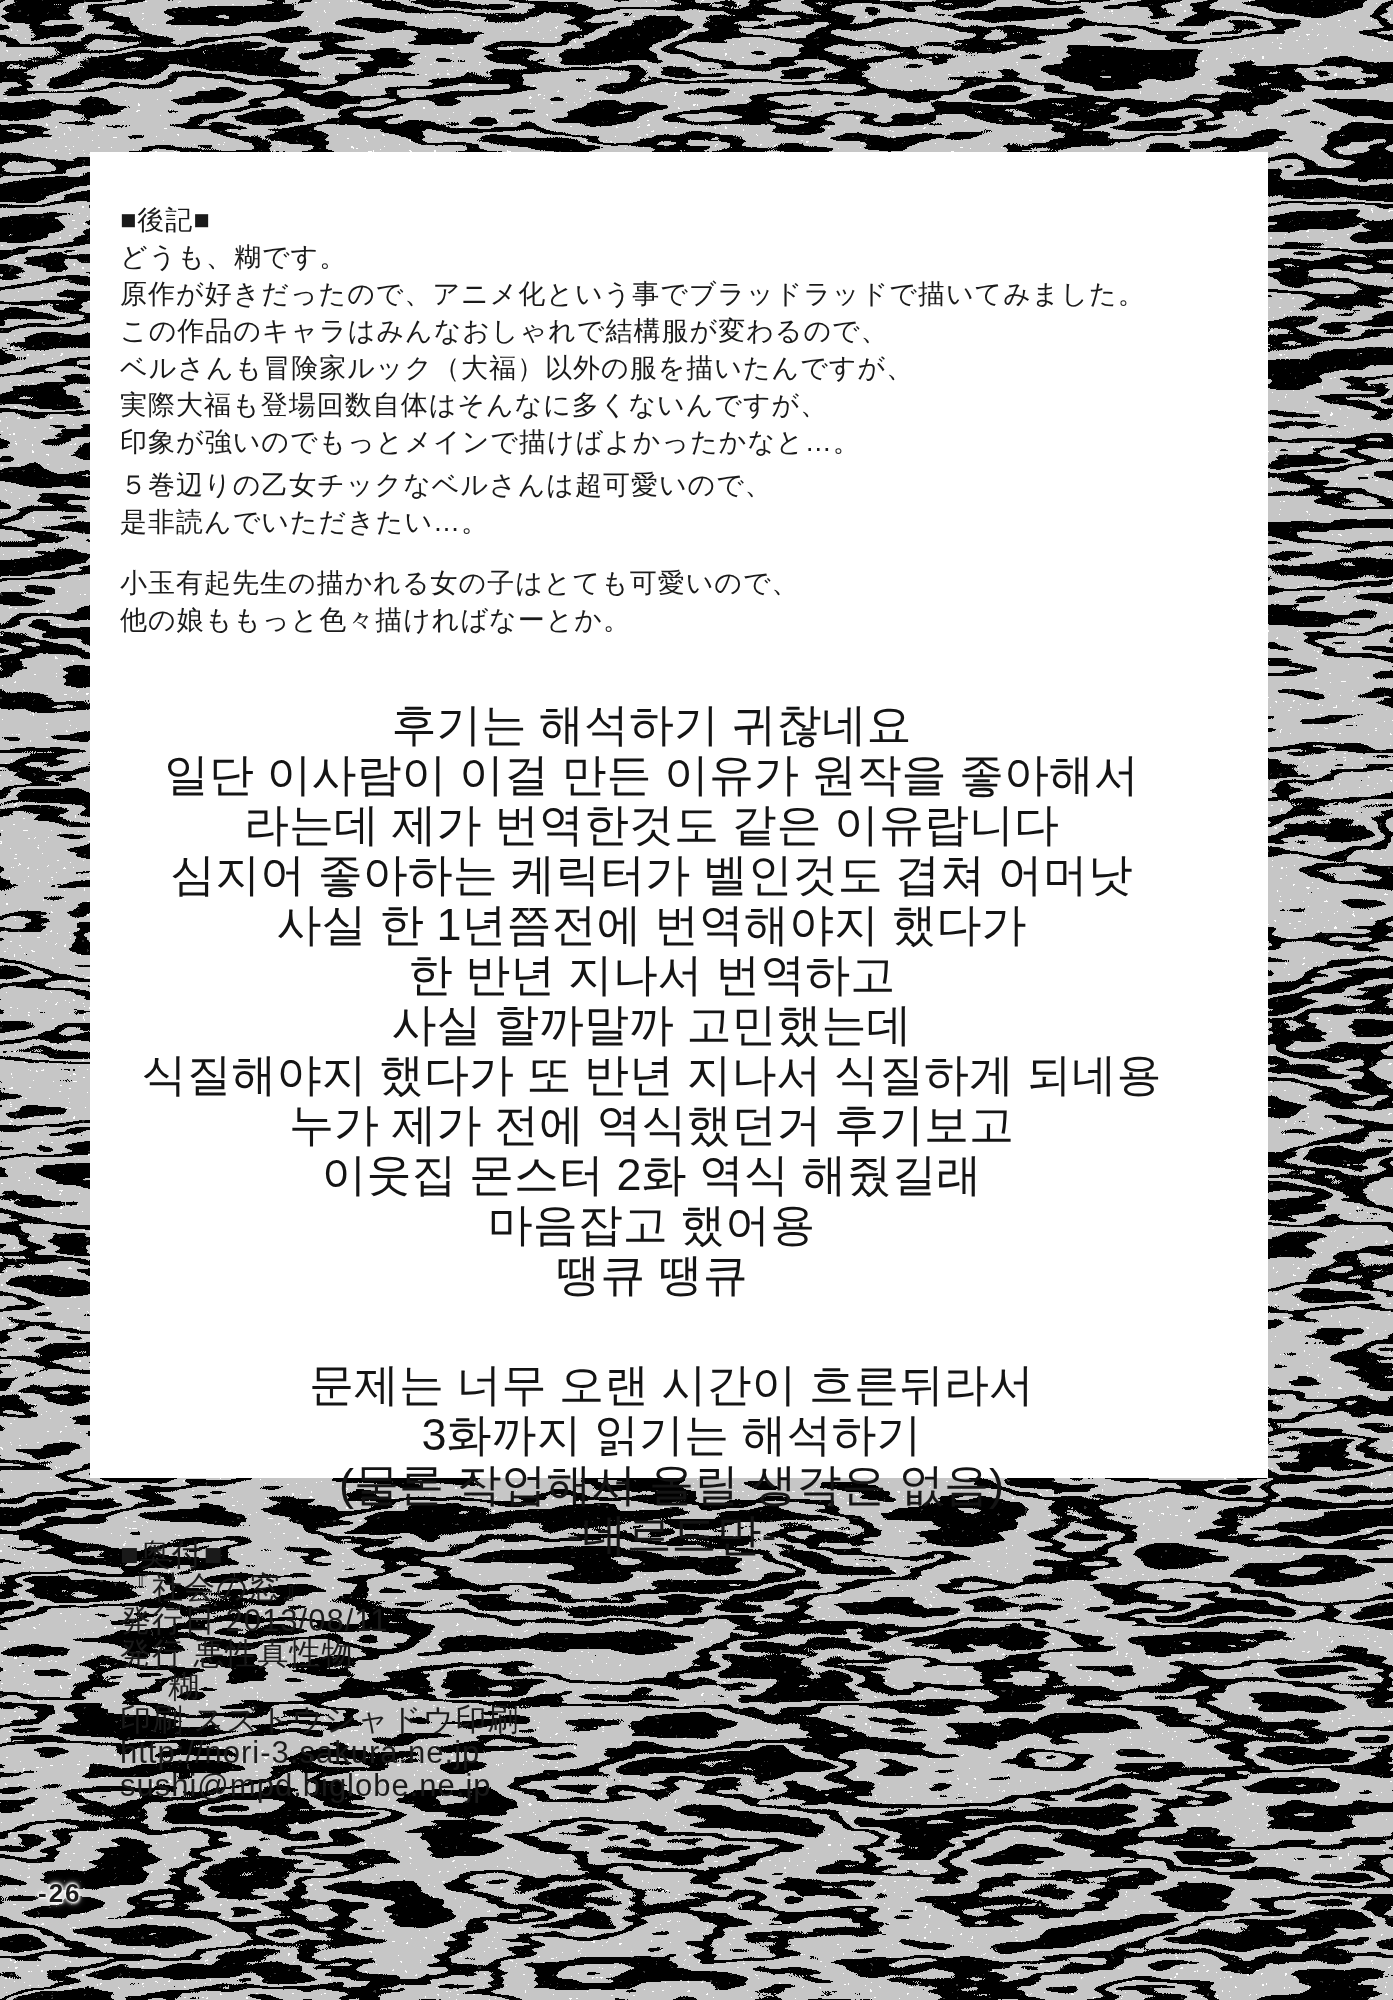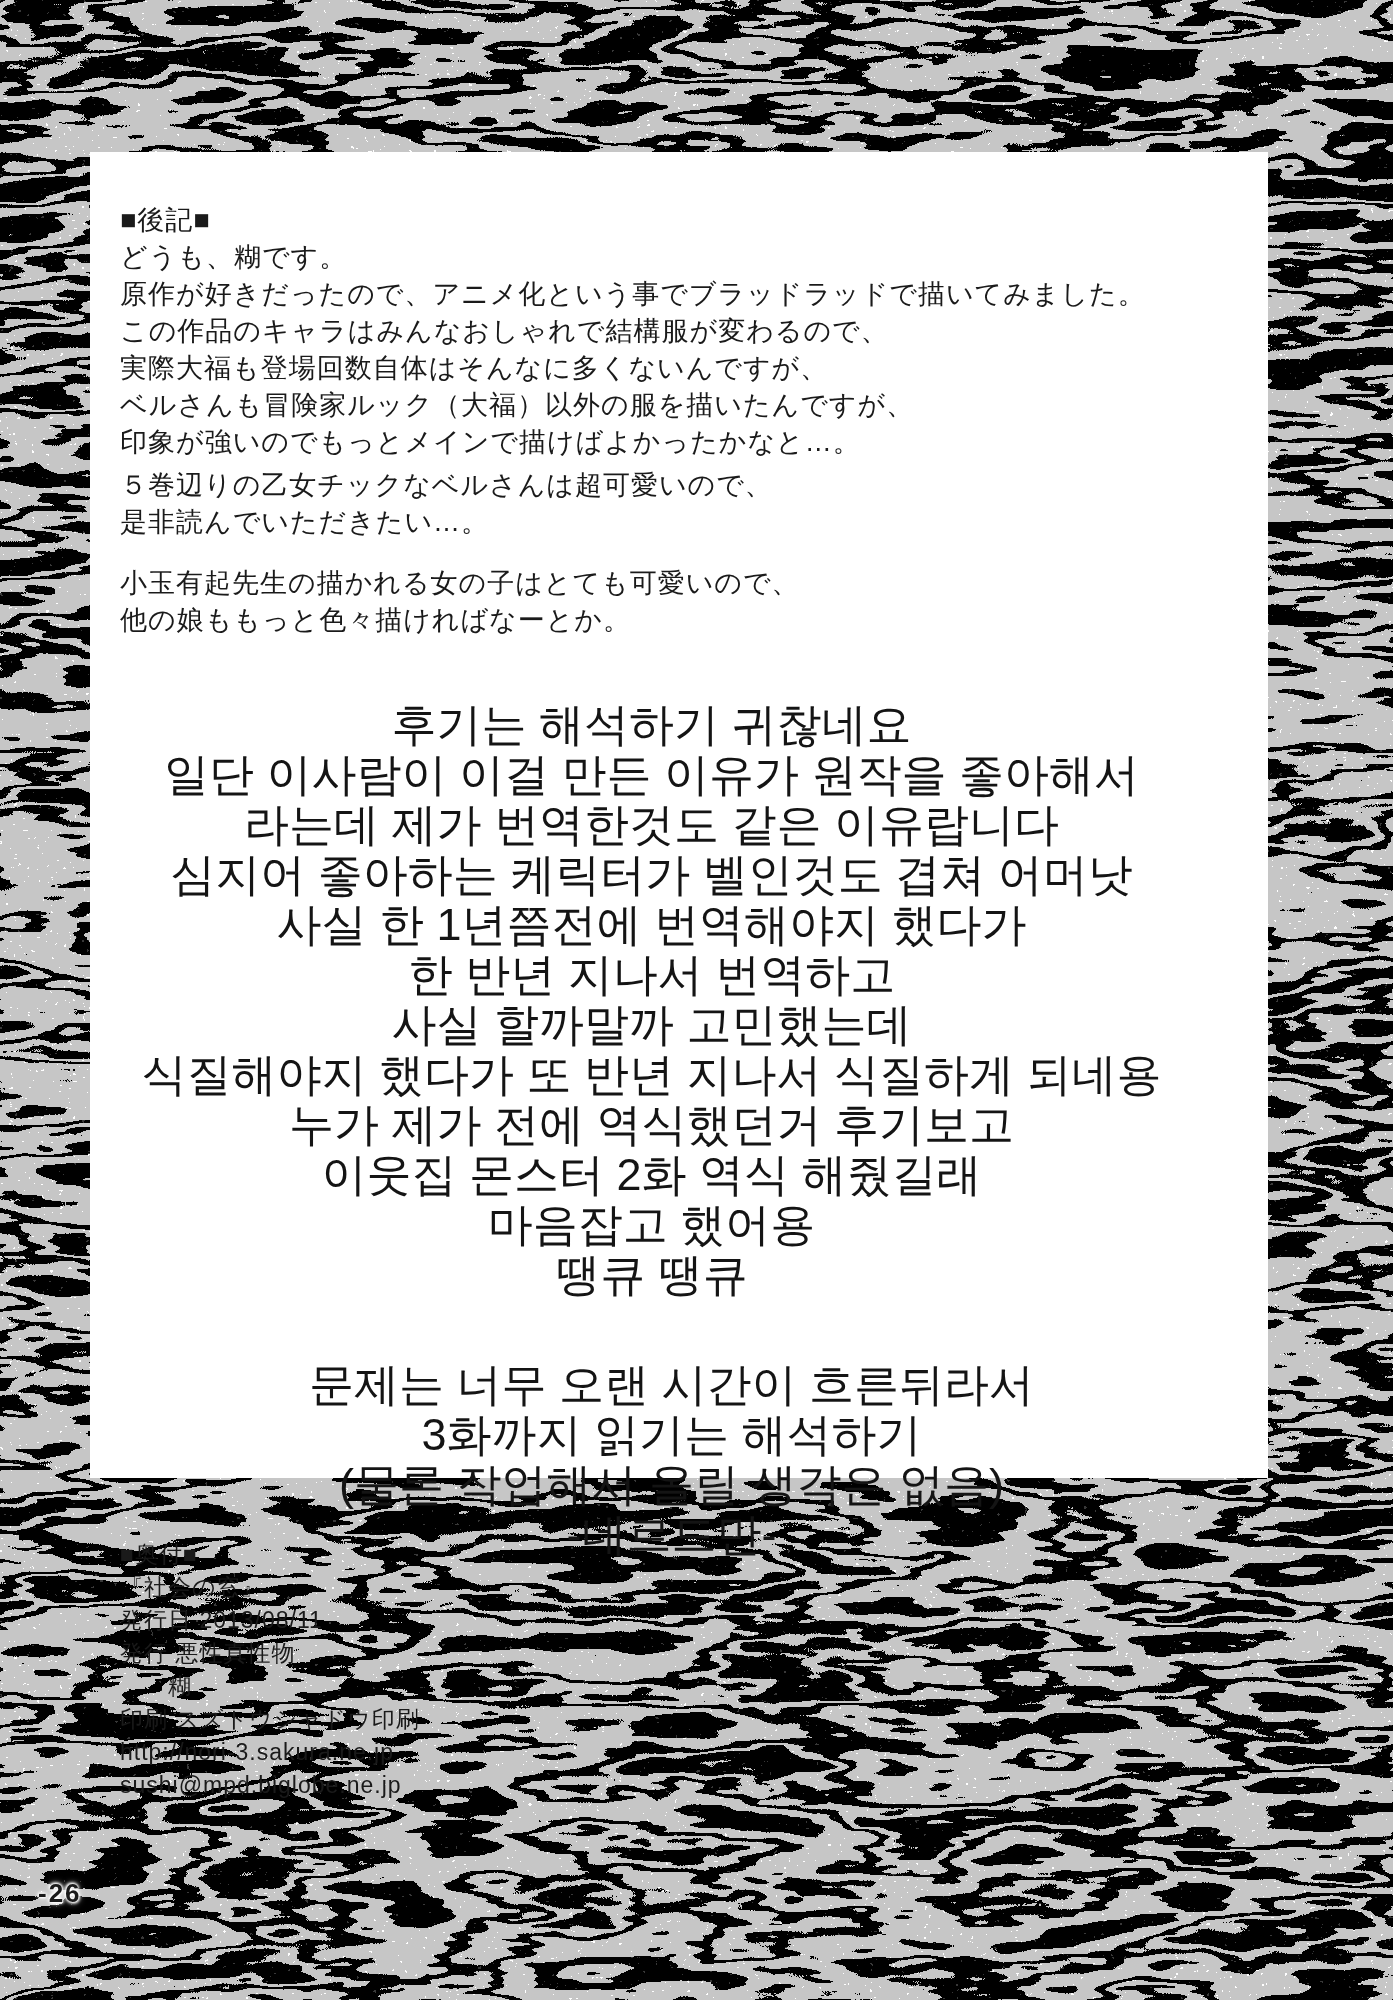--- a/index.html
+++ b/index.html
@@ -14,21 +14,21 @@
   .jp-afterword .para2{margin-top:6px;}
   .jp-afterword .para3{margin-top:24px;}
 
   
   .ko-notes{position:absolute;left:0;right:55px;top:548px;text-align:center;
             font-size:45px;line-height:50px;font-weight:normal;white-space:nowrap;
             letter-spacing:0px;color:#141414;}
   .ko-notes .block2{margin-top:60px;margin-left:40px;}
 
   
-  .colophon{position:absolute;left:30px;top:1386px;font-size:23px;line-height:33px;
+  .colophon{position:absolute;left:30px;top:1386px;font-size:31px;line-height:33px;
             letter-spacing:1px;white-space:nowrap;}
   .colophon .author-line{padding-left:48px;}
 
   .line{min-height:1em;}
 
   
   .page-number{position:absolute;left:38px;top:1878px;font-size:26px;font-weight:bold;color:#1a1a1a;
                text-shadow:0 0 2px #fff,0 0 4px #fff,0 0 7px #fff,1px 1px 3px #fff,-1px -1px 3px #fff;
                letter-spacing:2px;}
 </style>
@@ -64,22 +64,22 @@
   </svg>
 
   <div class="paper">
 
     <div class="jp-afterword">
       <div class="line">■後記■</div>
       <div class="para1">
         <div class="line">どうも、糊です。</div>
         <div class="line">原作が好きだったので、アニメ化という事でブラッドラッドで描いてみました。</div>
         <div class="line">この作品のキャラはみんなおしゃれで結構服が変わるので、</div>
+        <div class="line">ベルさんも冒険家ルック（大福）以外の服を描いたんですが、</div>
         <div class="line">実際大福も登場回数自体はそんなに多くないんですが、</div>
-        <div class="line">ベルさんも冒険家ルック（大福）以外の服を描いたんですが、</div>
         <div class="line">印象が強いのでもっとメインで描けばよかったかなと…。</div>
       </div>
       <div class="para2">
         <div class="line">５巻辺りの乙女チックなベルさんは超可愛いので、</div>
         <div class="line">是非読んでいただきたい…。</div>
       </div>
       <div class="para3">
         <div class="line">小玉有起先生の描かれる女の子はとても可愛いので、</div>
         <div class="line">他の娘ももっと色々描ければなーとか。</div>
       </div>

